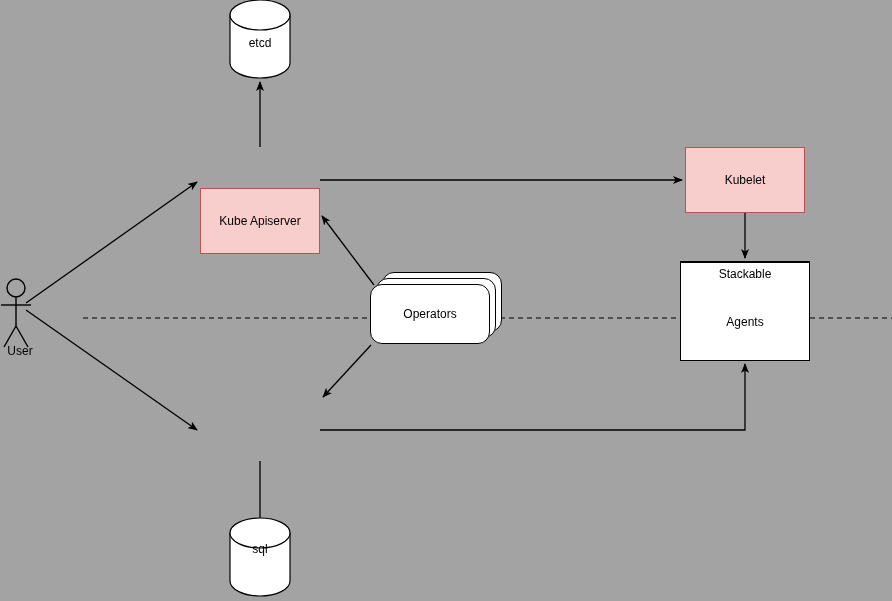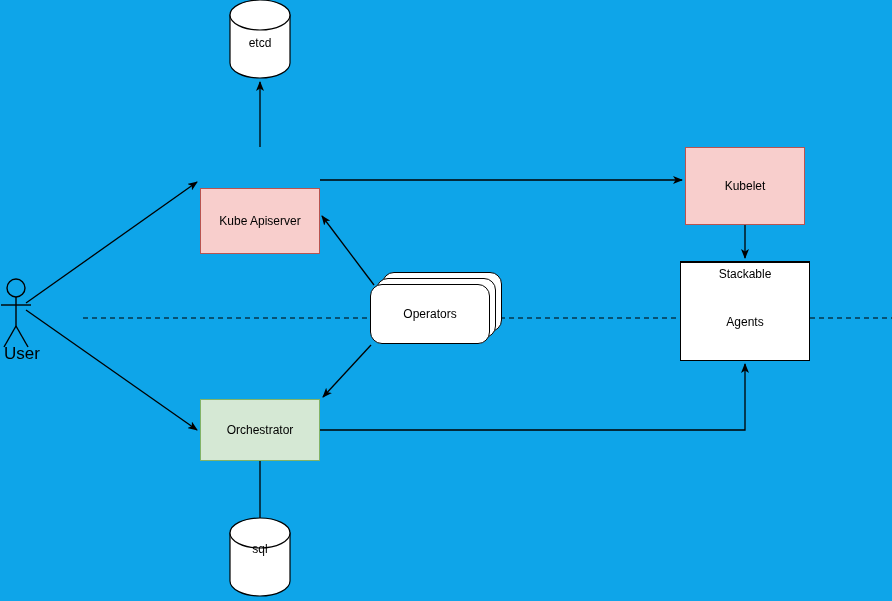--- a/index.html
+++ b/index.html
@@ -10,21 +10,21 @@
   body {
     width: 892px;
     height: 601px;
     font-family: "Liberation Sans", sans-serif;
     overflow: hidden;
   }
   #canvas {
     position: relative;
     width: 892px;
     height: 601px;
-    background: #0ea5e9;
+    background: #a3a3a3;
   }
   #edges {
     position: absolute;
     left: 0;
     top: 0;
     width: 892px;
     height: 601px;
     pointer-events: none;
   }
 
@@ -56,21 +56,21 @@
     top: 147px;
     width: 120px;
     height: 66px;
     margin-top: 41px;
   }
   
   #node-kubelet {
     left: 685px;
     top: 147px;
     width: 120px;
-    height: 78px;
+    height: 66px;
   }
   
   #node-orchestrator {
     left: 200px;
     top: 399px;
     width: 120px;
     height: 62px;
   }
 
   
@@ -175,22 +175,22 @@
     left: 0px;
     top: 276px;
     width: 40px;
     height: 82px;
   }
   #node-user-label {
     position: absolute;
     left: 0px;
     top: 344px;
     width: 40px;
-    text-align: right;
-    font-size: 17px;
+    text-align: center;
+    font-size: 12px;
     color: #000;
   }
 </style>
 </head>
 <body>
 
 <div id="canvas">
 
   <svg id="edges" viewBox="0 0 892 601" width="892" height="601" xmlns="http://www.w3.org/2000/svg">
     <defs>
@@ -251,23 +251,20 @@
   </div>
 
   <div class="node box-pink" id="node-kube-apiserver">
     <span>Kube Apiserver</span>
   </div>
 
   <div class="node box-pink" id="node-kubelet">
     <span>Kubelet</span>
   </div>
 
-  <div class="node box-green" id="node-orchestrator">
-    <span>Orchestrator</span>
-  </div>
 
   <div id="node-agents-container">
     <div class="agents-band" id="agents-band-stackable">
       <span>Stackable</span>
     </div>
     <div class="agents-band" id="agents-band-main">
       <span>Agents</span>
     </div>
   </div>
 

